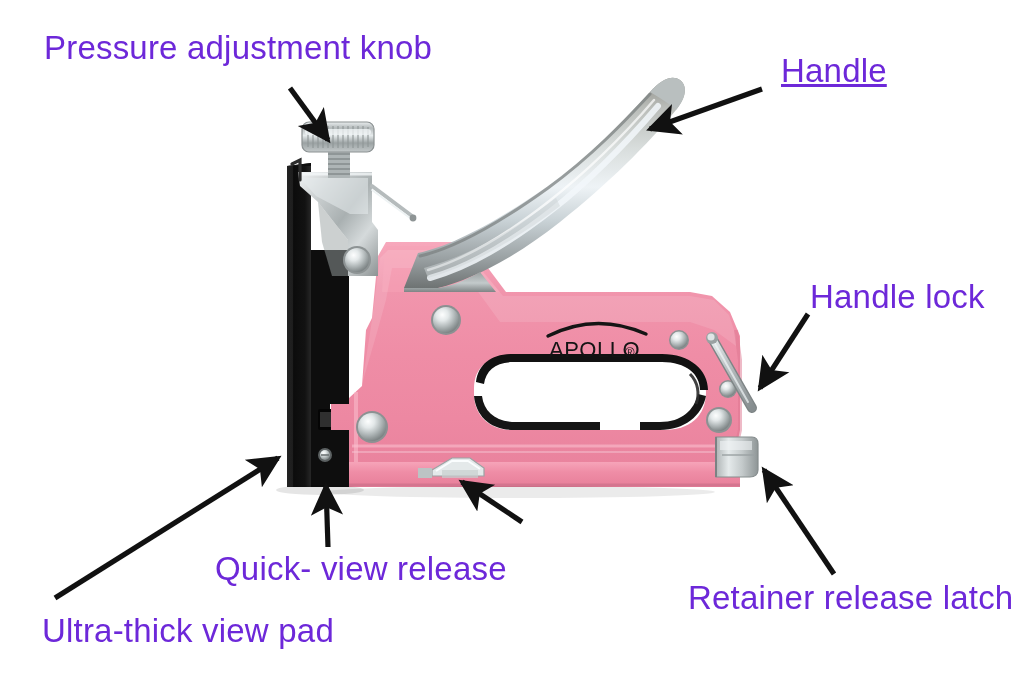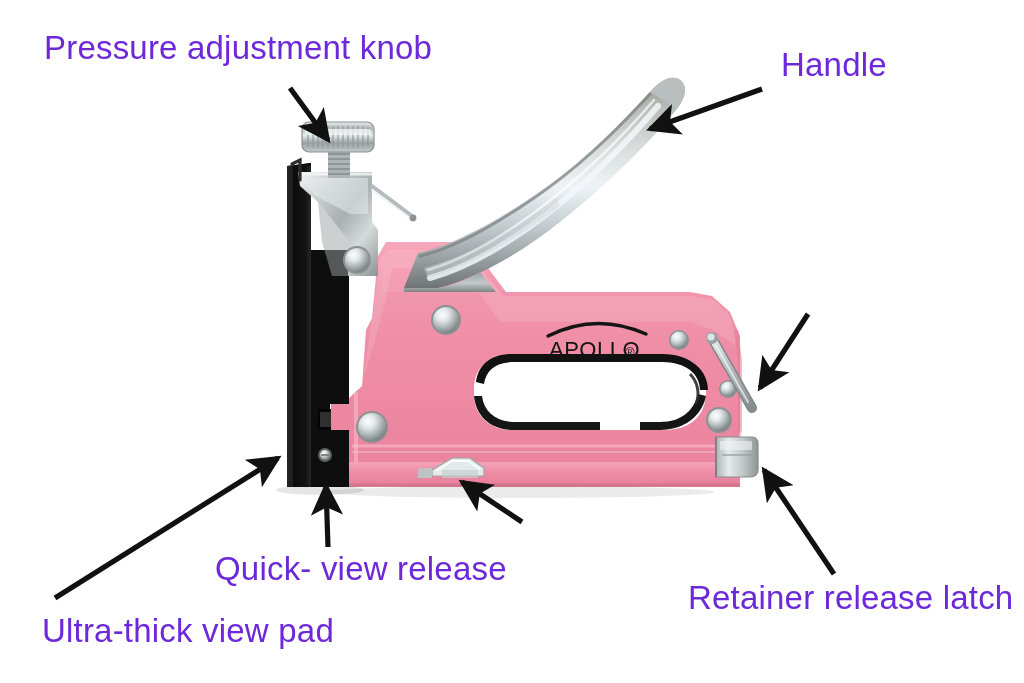--- a/index.html
+++ b/index.html
@@ -30,21 +30,21 @@
     color: #6d28d9;
     font-family: "Liberation Sans", sans-serif;
     font-size: 33px;
     font-weight: 400;
     letter-spacing: 0.2px;
     white-space: nowrap;
     line-height: 1.1;
     -webkit-font-smoothing: antialiased;
   }
   .lbl-pressure   { left: 44px;  top: 30px; }
-  .lbl-handle     { left: 781px; top: 47px; }
+  .lbl-handle     { left: 781px; top: 53px; text-decoration: underline; }
   .lbl-handlelock { left: 810px; top: 279px; }
   .lbl-supply     { left: 535px; top: 527px; }
   .lbl-retainer   { left: 688px; top: 580px; }
   .lbl-quick      { left: 215px; top: 551px; }
   .lbl-crush      { left: 42px;  top: 613px; }
 </style>
 </head>
 <body>
 
 <div id="stage">
@@ -331,20 +331,21 @@
       <line x1="834" y1="574" x2="764" y2="470" marker-end="url(#arrowHead)"></line>
       <line x1="328" y1="547" x2="326" y2="486" marker-end="url(#arrowHead)"></line>
       <line x1="55" y1="598" x2="278" y2="458" marker-end="url(#arrowHead)"></line>
     </g>
   </svg>
 
   <div class="callout lbl-pressure">Pressure adjustment knob</div>
 
   <div class="callout lbl-handle">Handle</div>
 
+  <div class="callout lbl-handlelock">Handle lock</div>
 
 
   <div class="callout lbl-retainer">Retainer release latch</div>
 
   <div class="callout lbl-quick">Quick- view release</div>
 
   <div class="callout lbl-crush">Ultra-thick view pad</div>
 
 </div>
 

